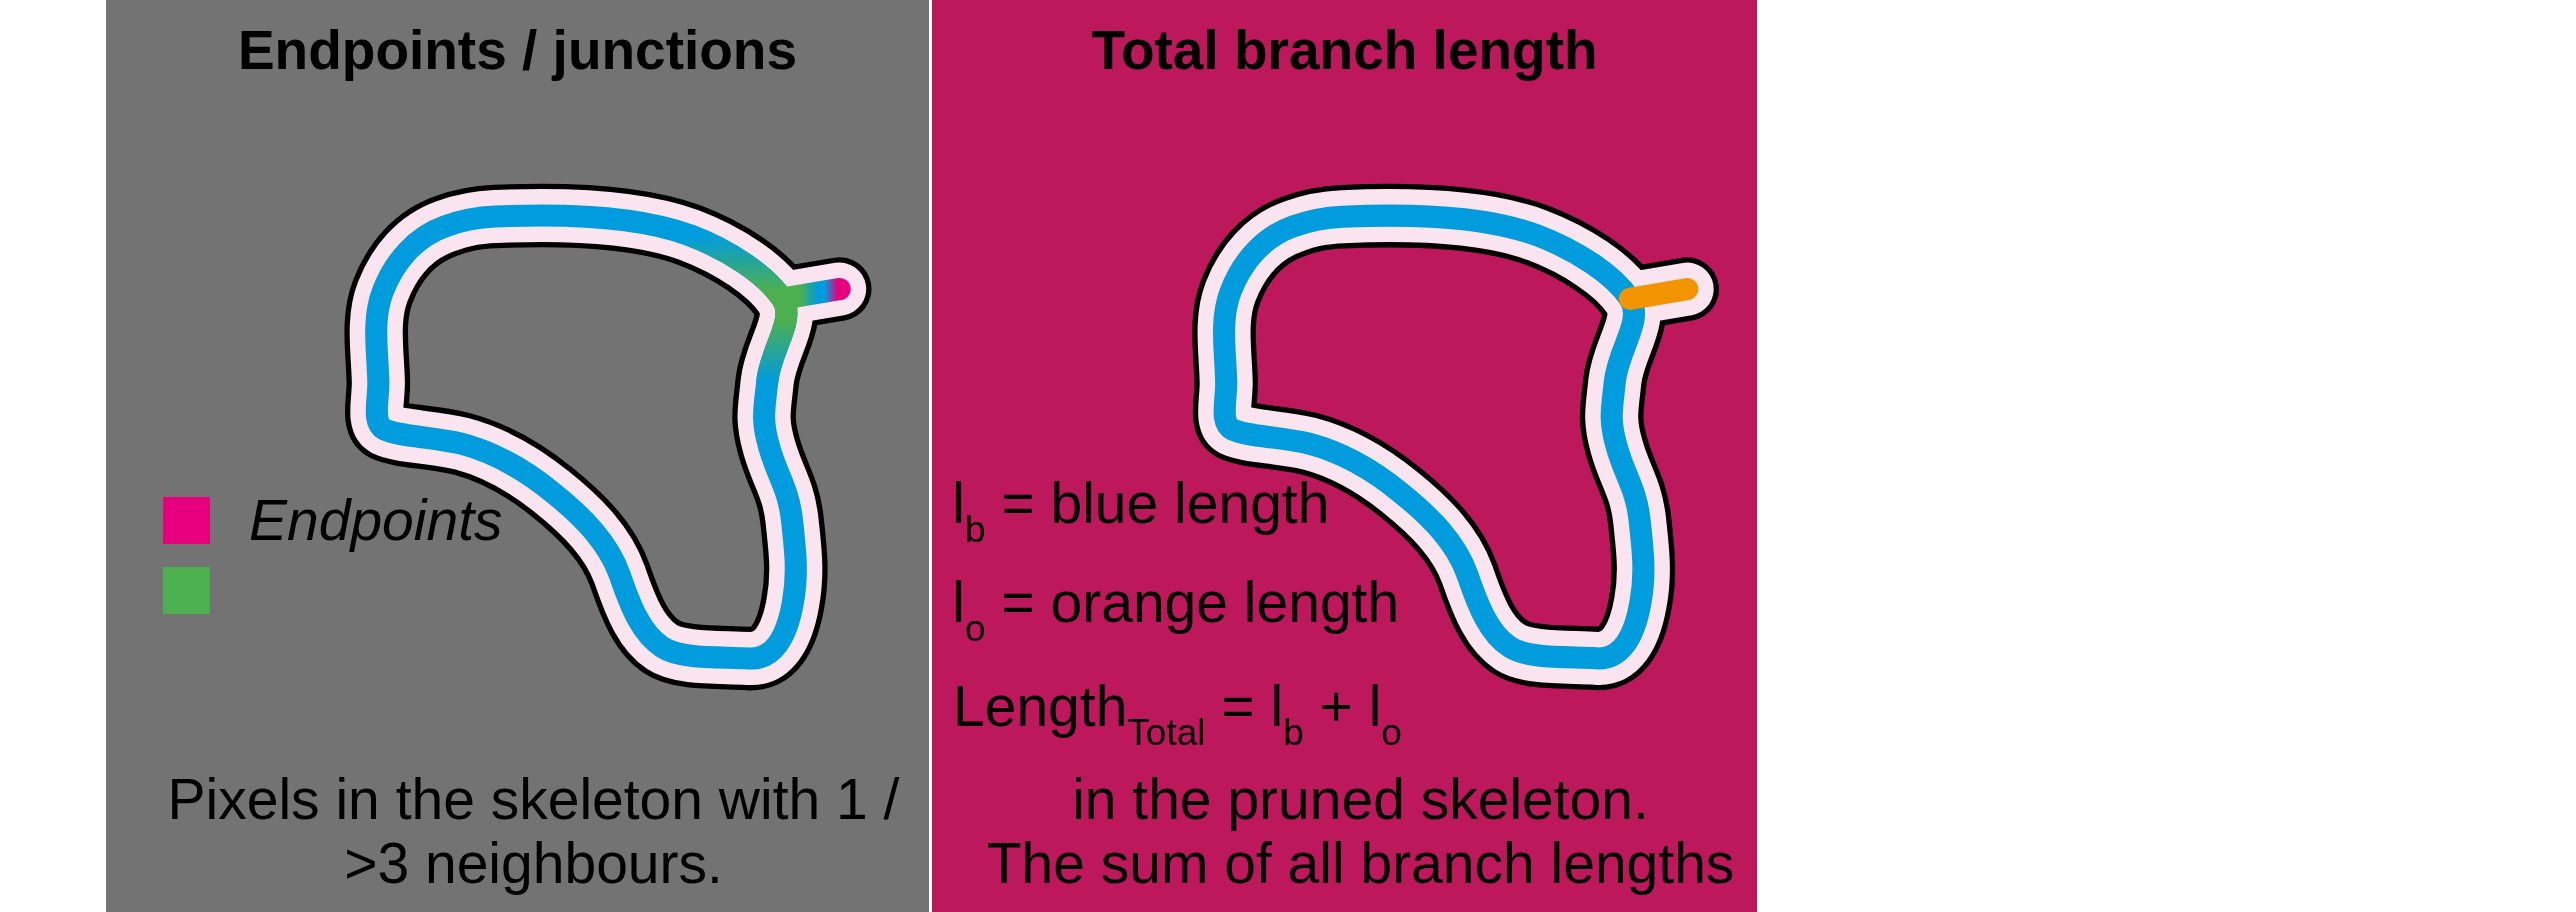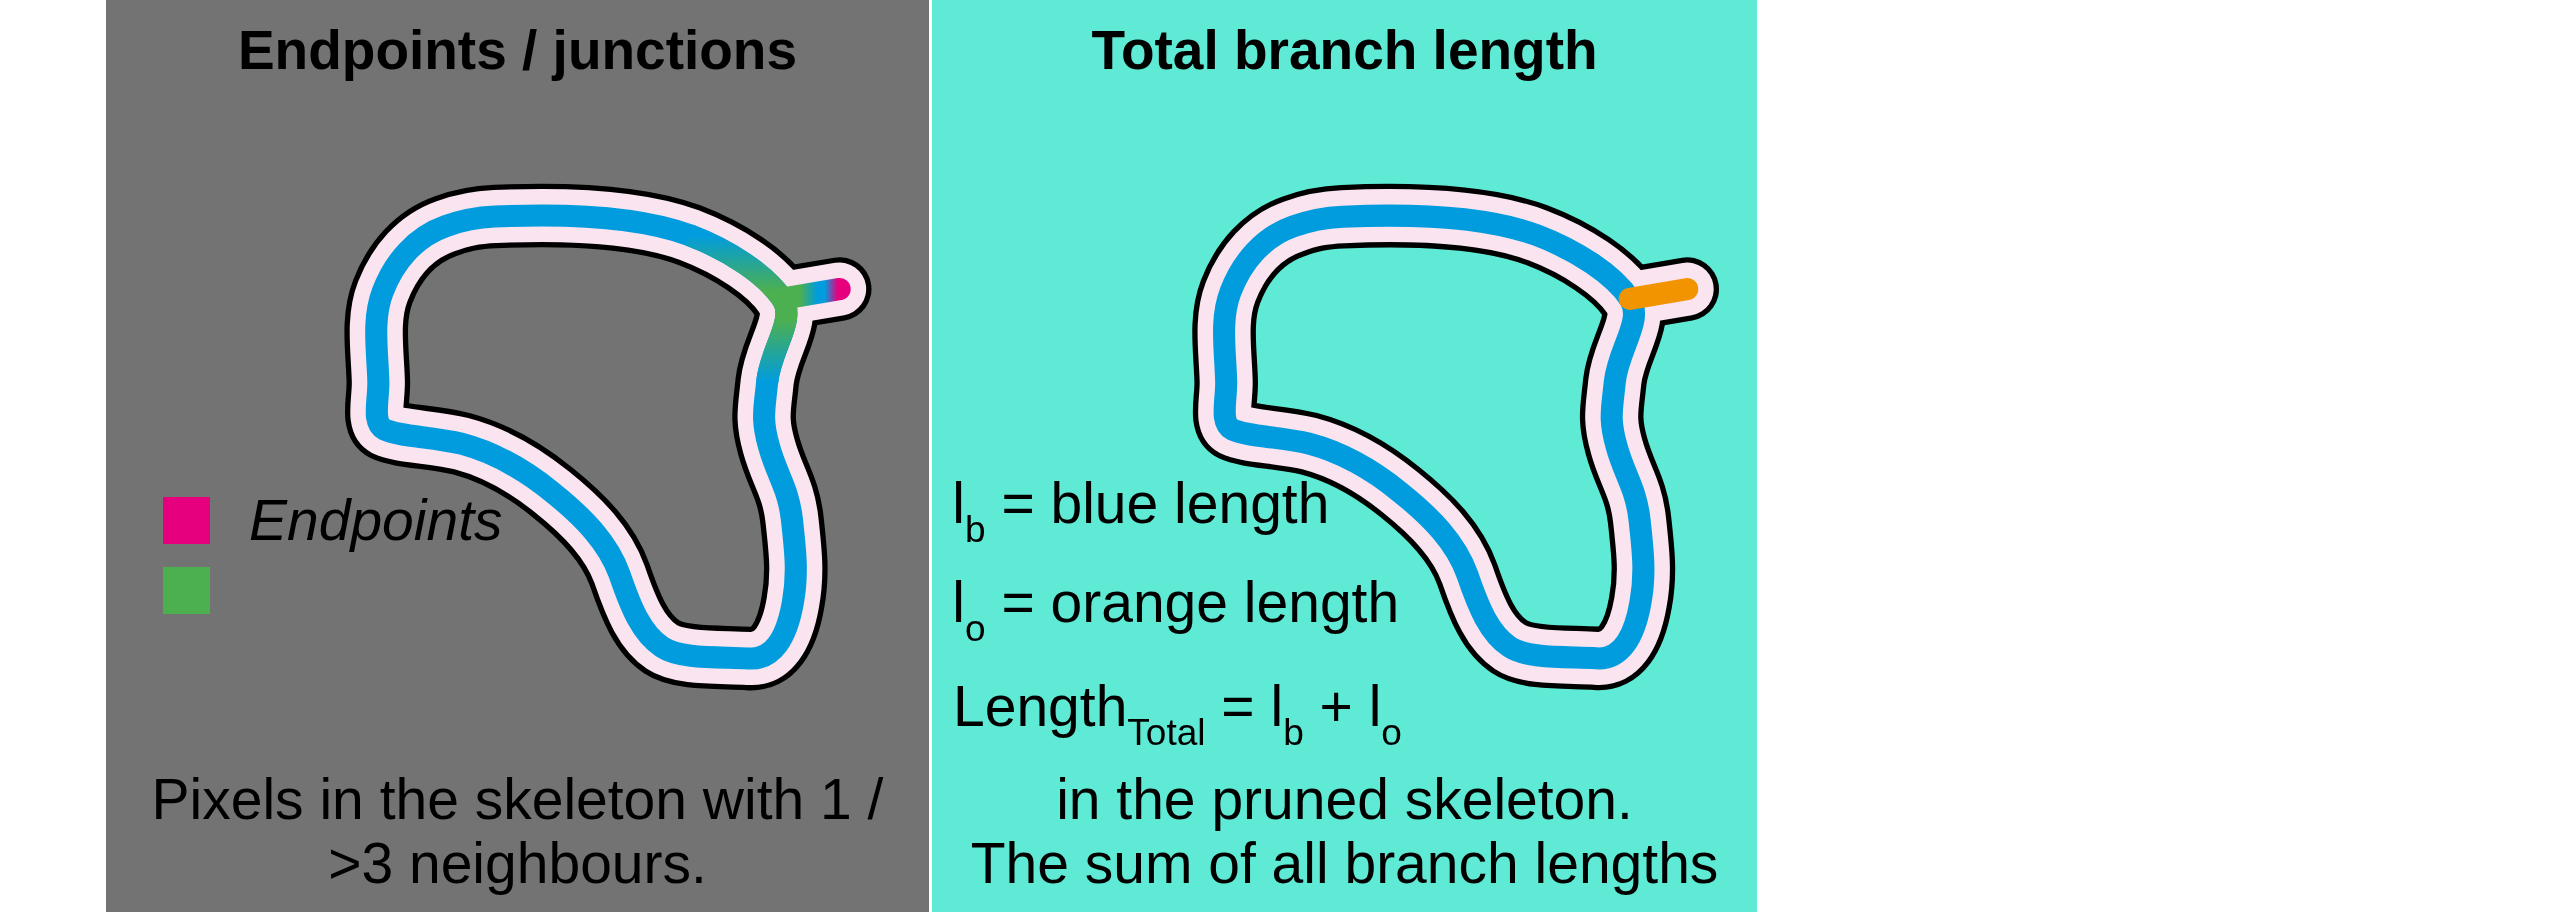--- a/index.html
+++ b/index.html
@@ -17,21 +17,21 @@
     text-align:center;font-size:55px;font-weight:bold;line-height:62px;
     white-space:nowrap;
   }
   .blob-svg{position:absolute;left:0;top:0;}
   .legend{position:absolute;left:57px;top:491px;}
   .legend-row{display:flex;align-items:center;height:58px;margin-bottom:12.4px;}
   .swatch{width:47px;height:47px;flex:0 0 47px;}
   .legend-label{margin-left:39px;font-size:57px;white-space:nowrap;font-style:italic;}
   .caption{
     position:absolute;left:0;top:767px;width:100%;
-    text-align:center;font-size:57px;line-height:64px;white-space:nowrap;
+    text-align:center;font-size:57px;line-height:64px;white-space:nowrap;padding-left:16px;
   }
   .eq-block{
     position:absolute;left:20.3px;top:467px;
     font-size:57px;line-height:72px;white-space:nowrap;
   }
   .formula{
     position:absolute;left:21px;top:661px;
     font-size:57px;line-height:90px;white-space:nowrap;
   }
   .sb{font-size:37px;vertical-align:-19.4px;}
@@ -99,21 +99,21 @@
       </svg>
     </div>
   </div>
 
   <div class="caption">
     <div>Pixels in the skeleton with 1 /</div>
     <div>&gt;3 neighbours.</div>
   </div>
 </div>
 
-<div class="panel" id="panel-right" style="background-color: #5eead4;">
+<div class="panel" id="panel-right" style="background-color: #be185d;">
   <div class="panel-title">Total branch length</div>
 
   <svg class="blob-svg" width="825" height="913" viewBox="1055 0 934 1033" fill="none">
     <g transform="translate(960 0)">
       <use href="#skelPath" stroke-width="72" stroke-linejoin="round" stroke="#000000"></use>
       <use href="#stubPath" stroke-width="72" stroke-linecap="round" stroke="#000000"></use>
       <use href="#skelPath" stroke-width="60" stroke-linejoin="round" stroke="#fae4f0"></use>
       <use href="#stubPath" stroke-width="60" stroke-linecap="round" stroke="#fae4f0"></use>
       <use href="#skelPath" stroke-width="25" stroke="#009cde"></use>
       <use href="#stubPath" stroke-width="25" stroke-linecap="round" stroke="#f29400"></use>

